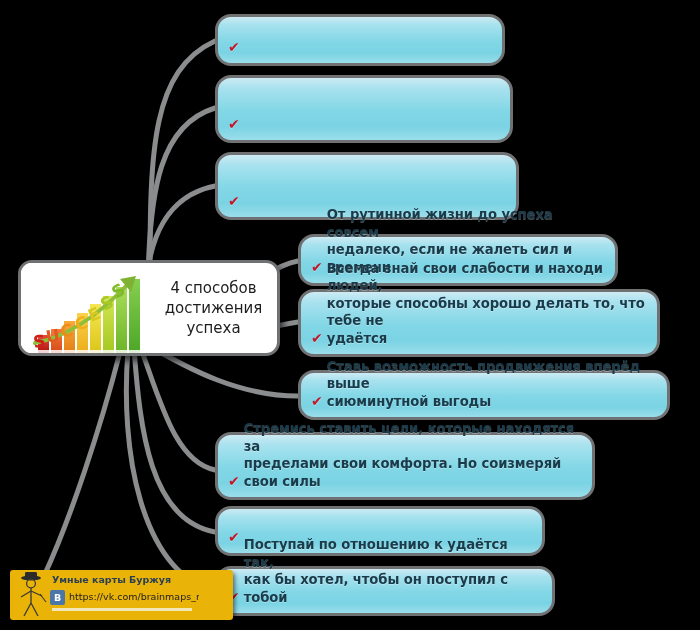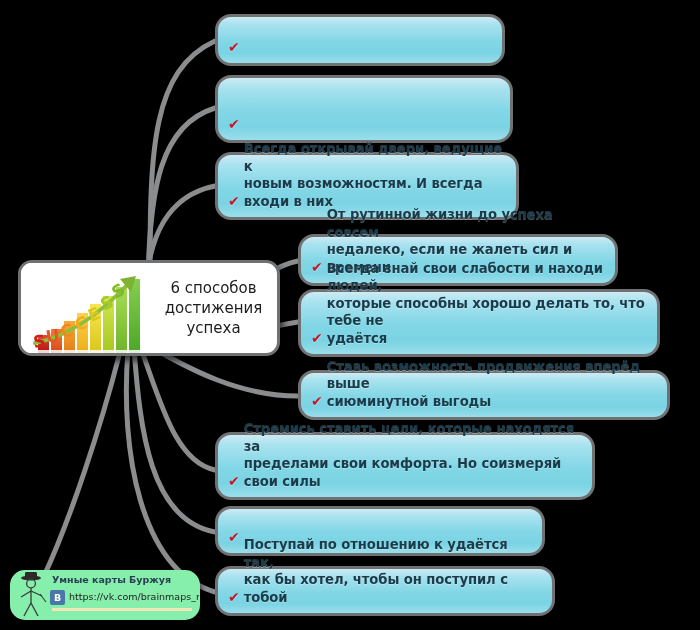--- a/index.html
+++ b/index.html
@@ -98,24 +98,24 @@
     white-space: pre-line;
     padding-right: 6px;
   }
 
   
   #watermark {
     position: absolute;
     z-index: 5;
     left: 10px;
     top: 570px;
-    width: 190px;
+    width: 223px;
     height: 50px;
-    background: #86efac;
-    border-radius: 15px;
+    background: #eab308;
+    border-radius: 3px;
     box-shadow: 2px 3px 4px rgba(0,0,0,0.5);
     overflow: hidden;
   }
   #wm-brand {
     position: absolute;
     left: 42px;
     top: 4px;
     font-size: 9.5px;
     font-weight: bold;
     color: #2a3f54;
@@ -247,38 +247,35 @@
           <text x="13" y="85" fill="#cc2019" transform="rotate(-7 13 85)">S</text>
           <text x="26" y="80" fill="#e05a20" transform="rotate(-10 26 80)">U</text>
           <text x="41" y="75" fill="#ec8b1c" transform="rotate(-14 41 75)">C</text>
           <text x="56" y="68" fill="#f0ae1b" transform="rotate(-18 56 68)">C</text>
           <text x="70" y="59" fill="#d9c81d" transform="rotate(-22 70 59)">E</text>
           <text x="83" y="48" fill="#a9c825" transform="rotate(-26 83 48)">S</text>
           <text x="95" y="36" fill="#7fb92c" transform="rotate(-30 95 36)">S</text>
         </g>
       </svg>
     </div>
-    <div id="central-title">6 способов
+    <div id="central-title">4 способов
 достижения
 успеха</div>
   </div>
 
   <div class="node" style="left:215px; top:14px; width:290px; height:52px;">
     <span class="node-check">✔</span>
   </div>
 
   <div class="node" style="left:215px; top:75px; width:298px; height:68px;">
     <span class="node-check">✔</span>
   </div>
 
   <div class="node" style="left:215px; top:152px; width:304px; height:68px;">
     <span class="node-check">✔</span>
-    <span class="node-text">Всегда открывай двери, ведущие к
-новым возможностям. И всегда
-входи в них</span>
   </div>
 
   <div class="node" style="left:298px; top:234px; width:320px; height:52px;">
     <span class="node-check">✔</span>
     <span class="node-text">От рутинной жизни до успеха совсем
 недалеко, если не жалеть сил и времени</span>
   </div>
 
   <div class="node" style="left:298px; top:289px; width:362px; height:68px;">
     <span class="node-check">✔</span>

